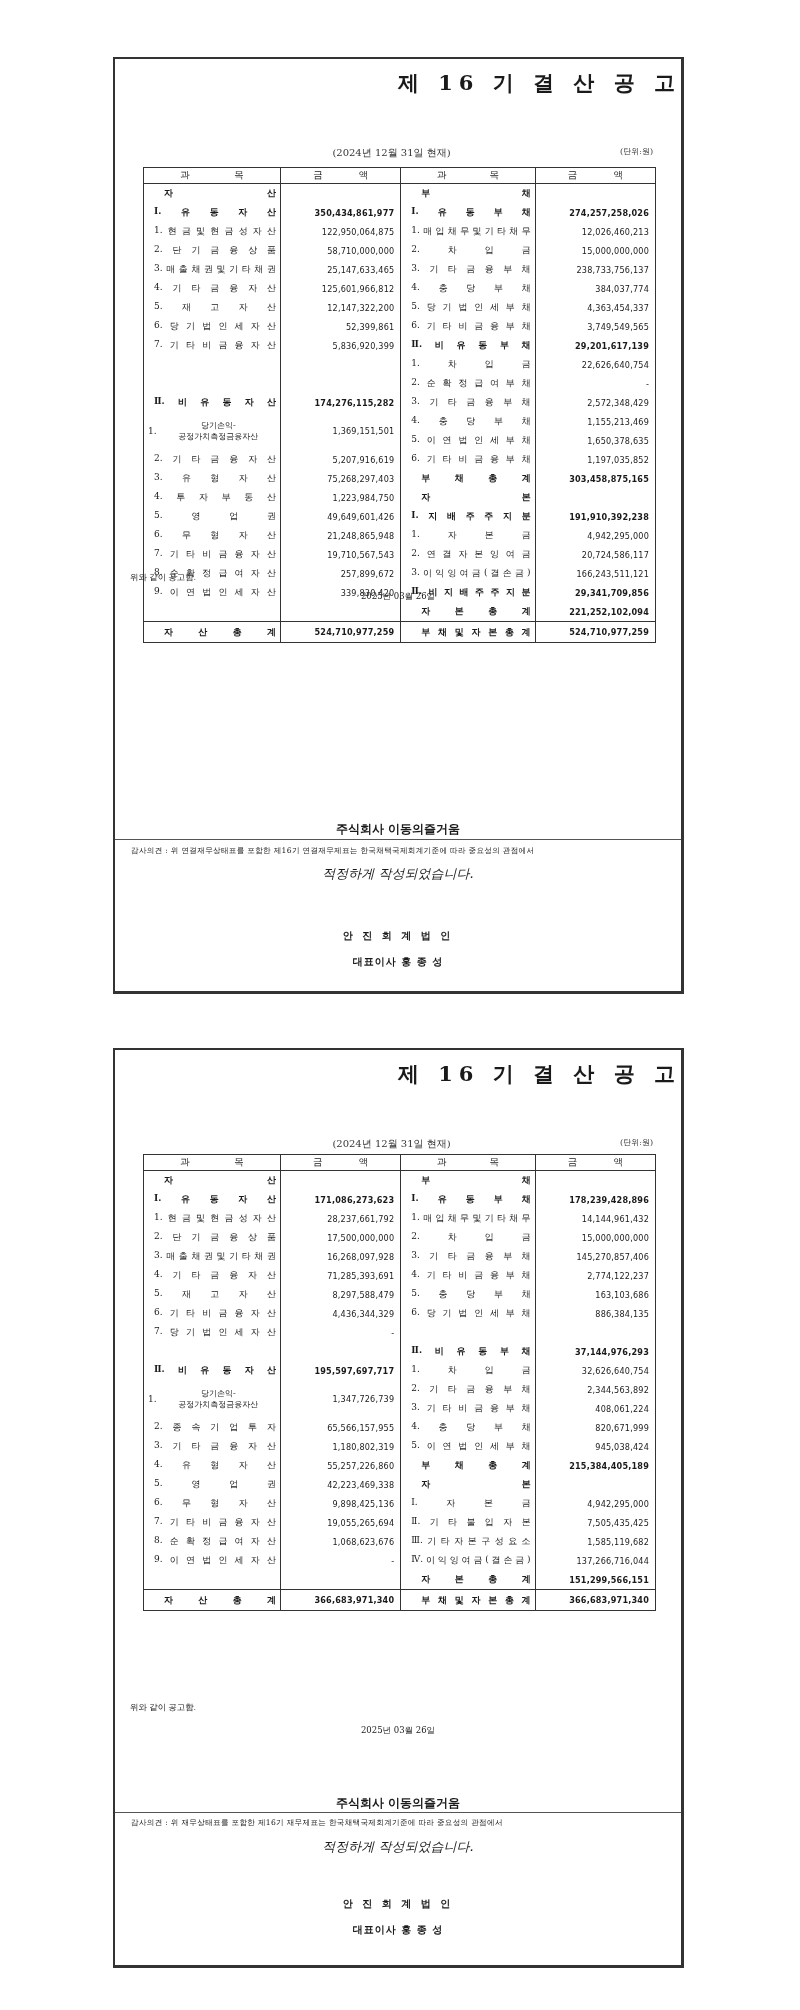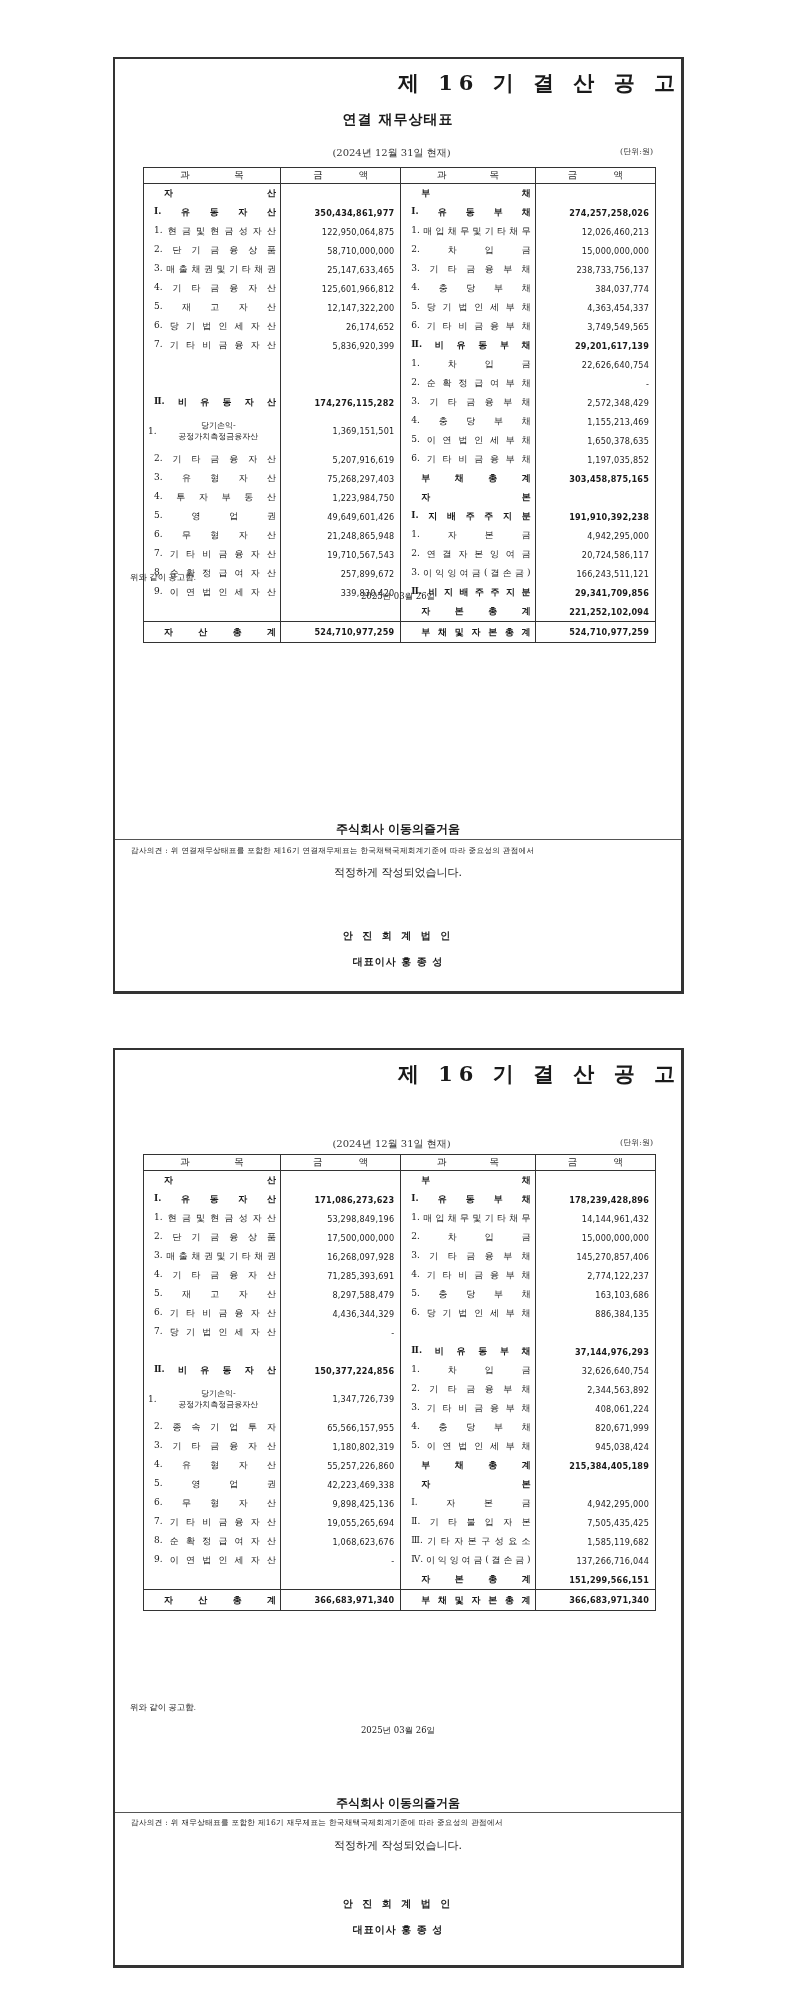--- a/index.html
+++ b/index.html
@@ -22,30 +22,29 @@
   .indent { padding-left: 6px; }
   .twoline { font-size: 8px; line-height: 11px; display: flex; align-items: center; }
   .twoline .num { margin-right: 4px; font-size: 9px; }
   .twoline .txt { text-align: center; flex: 1; }
   tr.total td { border-top: 1.5px solid #333; height: 20px; }
   .announce { position: absolute; left: 15px; font-size: 8.5px; font-family: Liberation Serif, serif; }
   .date { position: absolute; left: 0; right: 0; text-align: center; font-size: 8.5px; }
   .company { position: absolute; left: 0; right: 0; text-align: center; font-size: 12px; font-weight: bold; }
   .sep { position: absolute; left: 0; right: 0; border-top: 1.5px solid #555; }
   .opinion { position: absolute; left: 14px; right: 0; font-size: 7.6px; letter-spacing: 0.3px; white-space: nowrap; overflow: hidden; padding-left: 2px; }
-  .opinion2 { position: absolute; left: 0; right: 0; text-align: center; font-size: 11px; }
+  .opinion2 { position: absolute; left: 0; right: 0; text-align: center; font-size: 13px; font-style: italic; }
   .auditor { position: absolute; left: 0; right: 0; text-align: center; font-size: 10px; font-weight: bold; letter-spacing: 3px; }
   .ceo { position: absolute; left: 0; right: 0; text-align: center; font-size: 10px; font-weight: bold; letter-spacing: 1px; }
 </style>
 </head>
 <body>
 
 <div class="notice" style="top:57px; height:937px;">
   <div class="title" style="top:10px;">제 16 기  결 산 공 고</div>
-  <div class="subtitle" style="top:52px;">연결 재무상태표</div>
   <div class="asof" style="top:87px;">(2024년 12월 31일 현재)</div>
   <div class="unit" style="top:87px;">(단위:원)</div>
   <table class="bs" style="top:108px;">
       <thead>
         <tr>
           <th>
             <div class="hd">
               <span>과</span>
               <span>목</span>
             </div>
@@ -247,21 +246,21 @@
               <span>6.</span>
               <span>당</span>
               <span>기</span>
               <span>법</span>
               <span>인</span>
               <span>세</span>
               <span>자</span>
               <span>산</span>
             </div>
           </td>
-          <td class="amt">26,174,652</td>
+          <td class="amt">52,399,861</td>
           <td class="lab lab2">
             <div class="spread indent">
               <span>6.</span>
               <span>기</span>
               <span>타</span>
               <span>비</span>
               <span>금</span>
               <span>융</span>
               <span>부</span>
               <span>채</span>
@@ -716,21 +715,21 @@
               <span>현</span>
               <span>금</span>
               <span>및</span>
               <span>현</span>
               <span>금</span>
               <span>성</span>
               <span>자</span>
               <span>산</span>
             </div>
           </td>
-          <td class="amt">53,298,849,196</td>
+          <td class="amt">28,237,661,792</td>
           <td class="lab lab2">
             <div class="spread indent">
               <span>1.</span>
               <span>매</span>
               <span>입</span>
               <span>채</span>
               <span>무</span>
               <span>및</span>
               <span>기</span>
               <span>타</span>
@@ -909,21 +908,21 @@
           <td class="lab">
             <div class="bold spread indent">
               <span>Ⅱ.</span>
               <span>비</span>
               <span>유</span>
               <span>동</span>
               <span>자</span>
               <span>산</span>
             </div>
           </td>
-          <td class="amt bold">150,377,224,856</td>
+          <td class="amt bold">195,597,697,717</td>
           <td class="lab lab2">
             <div class="spread indent">
               <span>1.</span>
               <span>차</span>
               <span>입</span>
               <span>금</span>
             </div>
           </td>
           <td class="amt last">32,626,640,754</td>
         </tr>

